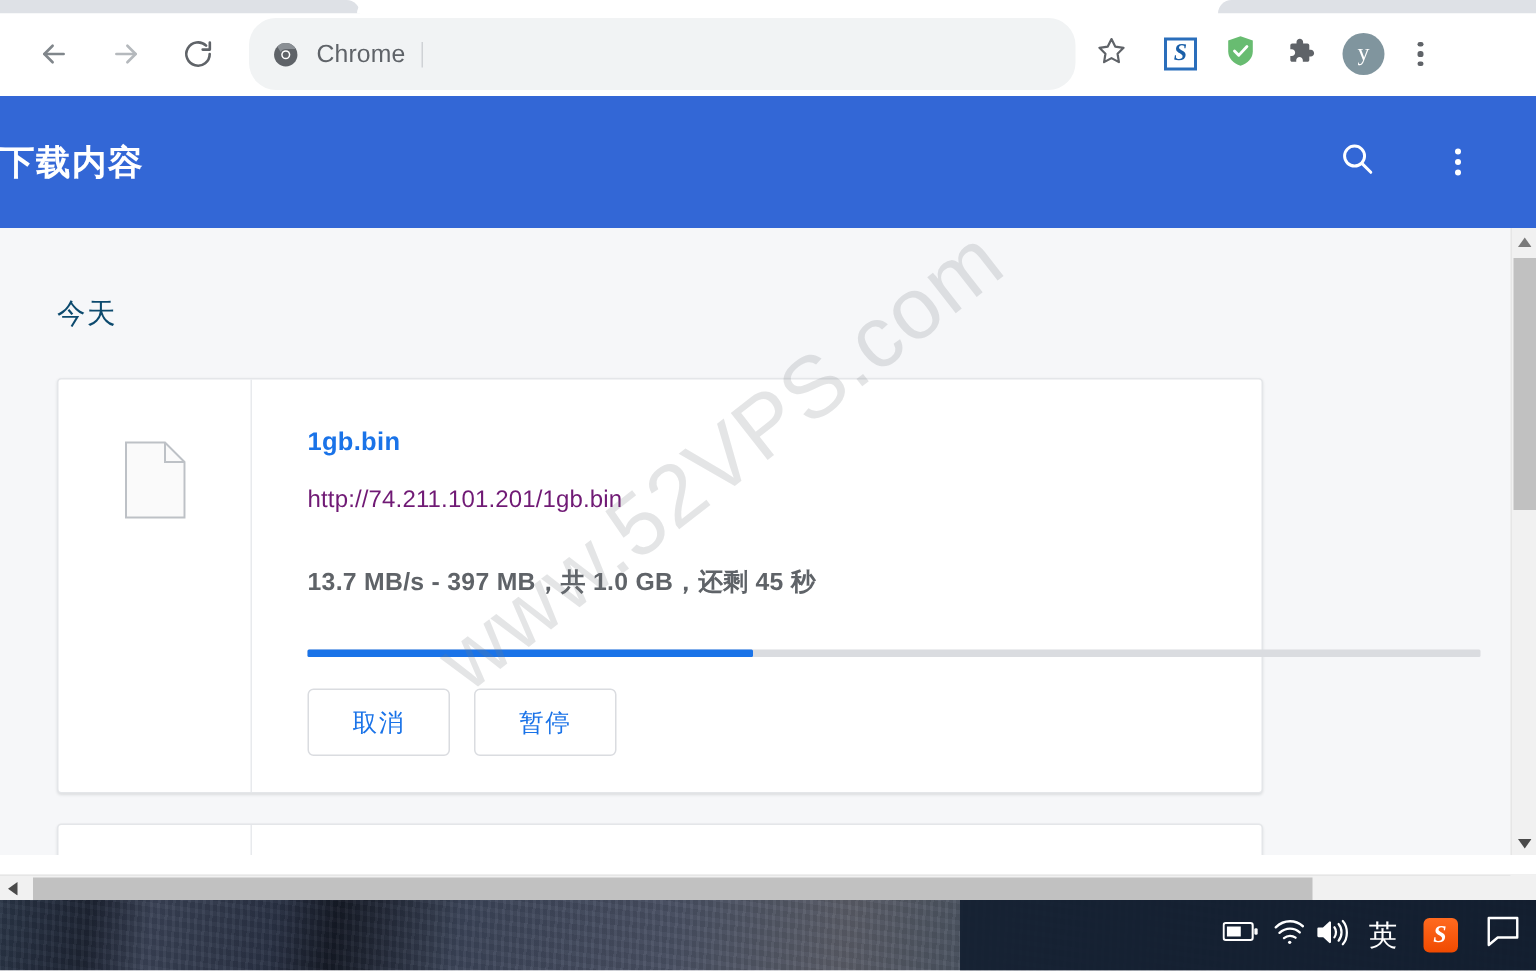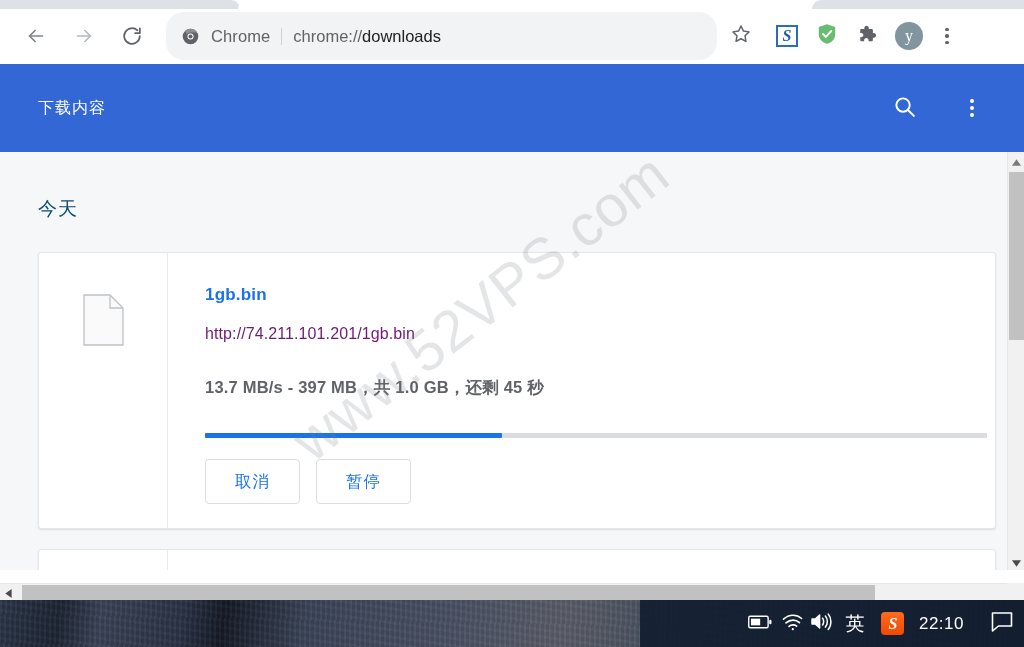--- a/index.html
+++ b/index.html
@@ -86,21 +86,21 @@
   }
   .dots3 { display: flex; flex-direction: column; gap: 3px; align-items: center; }
   .dots3 i { width: 3.5px; height: 3.5px; border-radius: 50%; background: #5f6368; display: block; }
 
   
   .dl-header {
     position: absolute; top: 64px; left: 0; width: 1024px; height: 88px;
     background: #3367d6; display: flex; align-items: center;
   }
   .dl-title {
-    color: #ffffff; font-size: 16px; margin-left: 38px; letter-spacing: 1px;
+    color: #ffffff; font-size: 23px; letter-spacing: 1px; font-weight: bold;
   }
   .dl-header-actions { margin-left: auto; display: flex; align-items: center; }
   .hdr-icon {
     width: 48px; height: 48px; display: flex; align-items: center;
     justify-content: center;
   }
   #dl-search-btn { margin-right: 20px; }
   #dl-menu-btn   { margin-right: 28px; }
   .dots3.white i { background: #ffffff; width: 4px; height: 4px; }
 
@@ -108,21 +108,21 @@
   .dl-body {
     position: absolute; top: 152px; left: 0; width: 1007px; height: 418px;
     background: #f6f7f9; overflow: hidden;
   }
   .today-label {
     position: absolute; top: 44px; left: 38px;
     font-size: 19px; color: #0c4a6e; letter-spacing: 1px; text-align: center;
   }
 
   .dl-card {
-    position: absolute; left: 38px; width: 958px; background: #ffffff;
+    position: absolute; left: 38px; width: 804px; background: #ffffff;
     border: 1px solid #e4e6e9; border-radius: 3px;
     box-shadow: 0 1px 2px rgba(60,64,67,.14);
   }
   #dl-card-1 { top: 100px; height: 277px; }
   #dl-card-2 { top: 397px; height: 60px; }
 
   .card-iconcol {
     position: absolute; left: 0; top: 0; width: 129px; height: 100%;
     border-right: 1px solid #e8eaed; display: flex; align-items: flex-start;
     justify-content: center; padding-top: 41px;
@@ -285,21 +285,20 @@
       <span class="chrome-logo">
         <svg width="17" height="17" viewBox="0 0 24 24">
           <circle cx="12" cy="12" r="11" fill="#5f6368"></circle>
           <circle cx="12" cy="12" r="4.3" fill="#ffffff"></circle>
           <circle cx="12" cy="12" r="2.9" fill="#5f6368"></circle>
           <path d="M12 1a11 11 0 0 1 9.5 5.5H12a5.5 5.5 0 0 0-4.8 2.8L4 4.2A11 11 0 0 1 12 1z" fill="#8a8f94"></path>
         </svg>
       </span>
       <span class="omni-chip">Chrome</span>
       <span class="omni-sep"></span>
-      <span class="omni-url"><span class="scheme">chrome://</span><span>downloads</span></span>
     </div>
 
     <div class="tb-icon" id="star-btn">
       <span>
         <svg width="22" height="22" viewBox="0 0 24 24" fill="none" stroke="#5f6368" stroke-width="1.6" stroke-linejoin="round">
           <path d="M12 3.3l2.7 5.5 6.1.9-4.4 4.3 1 6.1-5.4-2.9-5.4 2.9 1-6.1L3.2 9.7l6.1-.9z"></path>
         </svg>
       </span>
     </div>
 
@@ -466,21 +465,20 @@
         </svg>
       </span>
     </div>
 
     <div class="tray-item" id="tray-ime">英</div>
 
     <div class="tray-item" id="tray-sogou">
       <span class="sogou-tile">S</span>
     </div>
 
-    <div class="tray-item" id="tray-clock">22:10</div>
 
     <div class="tray-item" id="tray-notify">
       <span>
         <svg width="24" height="22" viewBox="0 0 24 22" fill="none" stroke="#ffffff" stroke-width="1.6" stroke-linejoin="round">
           <path d="M2.5 2h19v13h-13l-6 5z"></path>
         </svg>
       </span>
     </div>
   </div>
 

